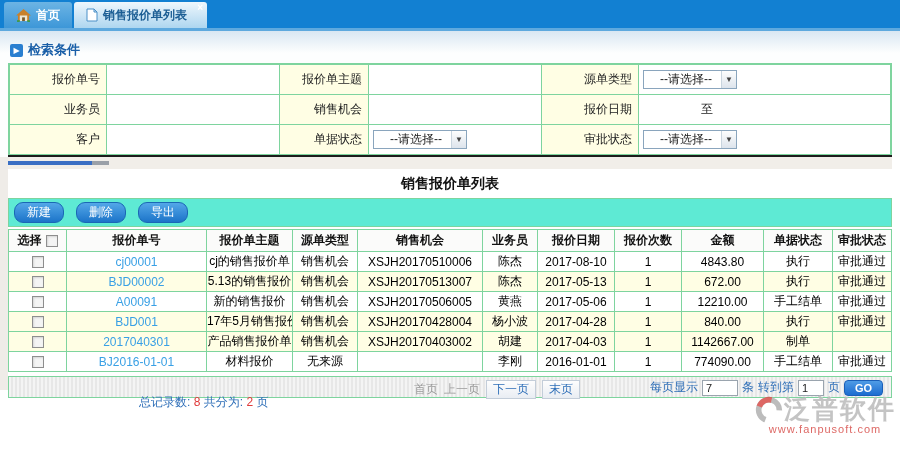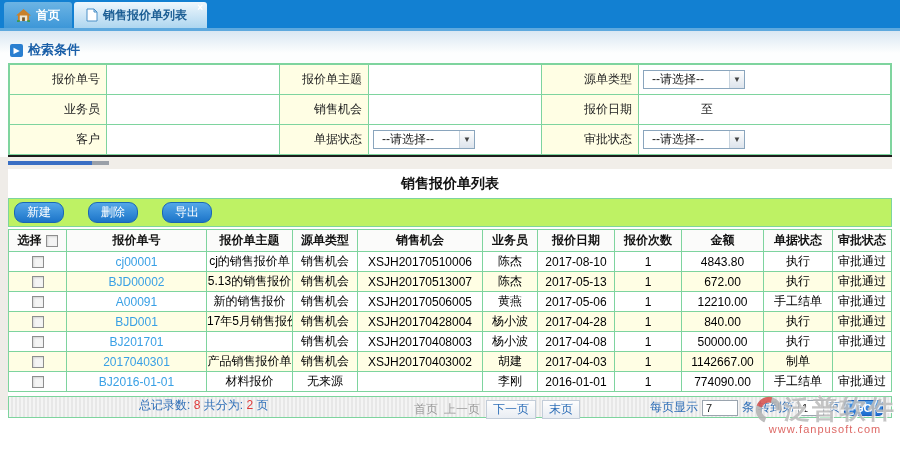--- a/index.html
+++ b/index.html
@@ -21,49 +21,49 @@
   .search-head { display:flex; align-items:center; gap:5px; padding:10px 2px 4px 2px; }
   .tri-ico { width:13px; height:13px; background:#2a7fd0; border-radius:2px; color:#fff; font-size:8px; display:flex; align-items:center; justify-content:center; }
   .search-title { color:#1a5fa8; font-weight:bold; font-size:13px; }
   .search-panel { border:1px solid #7ed49e; border-bottom:none; background:#fff; }
   table.search-table { width:100%; border-collapse:collapse; table-layout:fixed; }
   table.search-table td { border:1px solid #7ed49e; height:30px; font-size:12px; color:#222; }
   td.lbl { background:#fffee4; text-align:right; padding-right:6px; }
   td.fld { background:#fff; padding:2px 4px; }
   td.btnrow { text-align:center; border:none; height:29px; }
   .txt-input { width:100%; height:20px; border:none; outline:none; background:#fff; font-size:12px; }
-  .fake-select { width:102px; height:19px; border:1px solid #8aa5bd; background:#fff; display:flex; align-items:center; justify-content:space-between; padding-left:8px; cursor:pointer; }
+  .fake-select { width:94px; height:19px; border:1px solid #8aa5bd; background:#fff; display:flex; align-items:center; justify-content:space-between; padding-left:16px; cursor:pointer; }
   .fake-select .sel-arrow { width:15px; height:100%; font-size:8px; color:#444; display:flex; align-items:center; justify-content:center; border-left:1px solid #c8d4de; background:linear-gradient(#fdfdfd,#dde4ec); }
   .daterange { display:flex; align-items:center; padding-left:58px; }
   .btn-blue { display:inline-block; background:linear-gradient(#53a7e8,#1c74c9); border:1px solid #1a67b5; border-radius:9px; color:#fff; font-size:12px; padding:2px 13px; cursor:pointer; }
   .divider { height:2px; background:#1c1c1c; margin:0 0; }
 
   
   .lower { position:relative; padding:0 8px; }
   .lower::before { content:''; position:absolute; left:0; top:0; bottom:8px; width:8px; background:#efece8; }
   .scrollband { height:12px; background:#f1eee9; display:flex; align-items:center; }
   .scroll-thumb { width:84px; height:4px; background:#3a6fc4; }
   .scroll-tail { width:17px; height:4px; background:#9aa0a8; }
   .list-title { text-align:center; font-size:14px; font-weight:bold; color:#111; padding:6px 0 5px 0; }
-  .toolbar { border:1px solid #7ed49e; padding:3px 5px; display:flex; gap:24px; background:#bef264; }
+  .toolbar { border:1px solid #7ed49e; padding:3px 5px; display:flex; gap:12px; background:#5eead4; }
   .toolbar .btn-blue { padding:1px 12px; }
 
   table.grid { width:100%; border-collapse:collapse; table-layout:fixed; margin-top:2px; }
   table.grid th, table.grid td { border:1px solid #7ed49e; text-align:center; font-size:12px; height:20px; overflow:hidden; white-space:nowrap; }
   table.grid th { background:#fbfbfa; color:#111; font-weight:bold; height:22px; }
   table.grid tr.even td { background:#fffee4; }
   table.grid tr.odd td { background:#fff; }
   td.cell-link { color:#39a0e5; cursor:pointer; }
   .chk { display:inline-block; width:12px; height:12px; border:1px solid #8e8e8e; background:#f4f4f4; box-shadow:inset 1px 1px 2px #d5d5d5; vertical-align:middle; cursor:pointer; }
   th .chk { margin-left:4px; }
 
   
   .footer { position:relative; margin-top:4px; height:22px; border:1px solid #7ed49e;
     background:repeating-linear-gradient(90deg,#f4f4f4 0 2px,#e7e7e7 2px 4px); }
-  .footer .totals { position:absolute; left:130px; top:0; color:#2f6fb8; }
+  .footer .totals { position:absolute; left:130px; top:17px; color:#2f6fb8; }
   .footer .totals b { color:#e03a3a; font-weight:normal; }
   .pager { position:absolute; left:405px; top:3px; display:flex; gap:6px; align-items:center; }
   .pg-disabled { color:#9a9a9a; cursor:default; }
   .pg-btn { color:#2f6fb8; border:1px solid #c3cdd9; background:linear-gradient(#fdfdfd,#e9edf3); padding:0 6px; cursor:pointer; }
   .rightctl { position:absolute; right:8px; top:2px; display:flex; gap:4px; align-items:center; color:#2f6fb8; }
   .mini-input { height:16px; border:1px solid #9aa4ae; font-size:11px; text-align:left; padding-left:3px; background:#fff; color:#222; }
   .w36 { width:36px; } .w26 { width:26px; }
   .go-btn { background:linear-gradient(#4f9ce6,#1c6cd0); border:1px solid #1a5fb8; border-radius:4px; color:#fff; font-weight:bold; font-size:11px; padding:1px 10px; cursor:pointer; }
 
   
@@ -254,33 +254,20 @@
             <td>17年5月销售报价单</td>
             <td>销售机会</td>
             <td>XSJH20170428004</td>
             <td>杨小波</td>
             <td>2017-04-28</td>
             <td>1</td>
             <td>840.00</td>
             <td>执行</td>
             <td>审批通过</td>
           </tr>
-          <tr class="odd">
-            <td><span class="chk"></span></td>
-            <td class="cell-link">BJ201701</td>
-            <td></td>
-            <td>销售机会</td>
-            <td>XSJH20170408003</td>
-            <td>杨小波</td>
-            <td>2017-04-08</td>
-            <td>1</td>
-            <td>50000.00</td>
-            <td>执行</td>
-            <td>审批通过</td>
-          </tr>
           <tr class="even">
             <td><span class="chk"></span></td>
             <td class="cell-link">2017040301</td>
             <td>产品销售报价单</td>
             <td>销售机会</td>
             <td>XSJH20170403002</td>
             <td>胡建</td>
             <td>2017-04-03</td>
             <td>1</td>
             <td>1142667.00</td>

